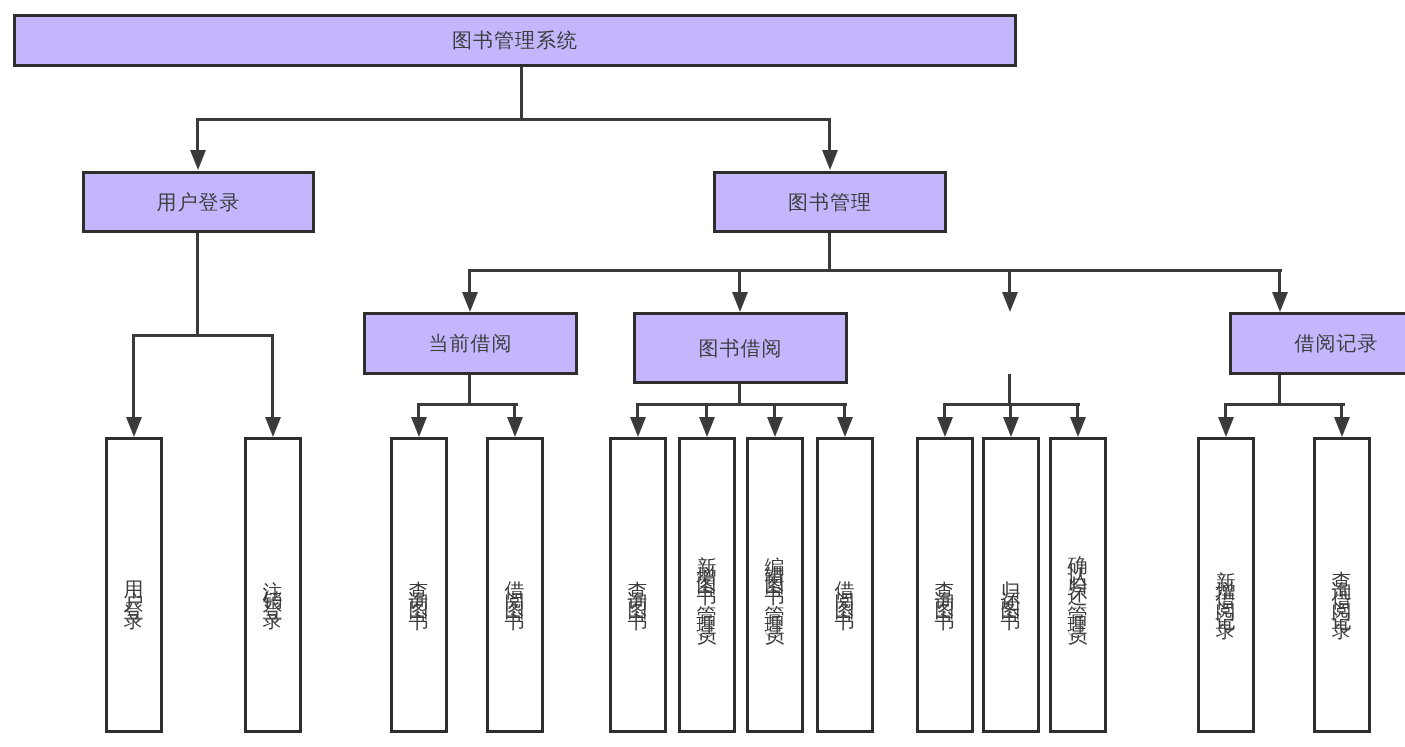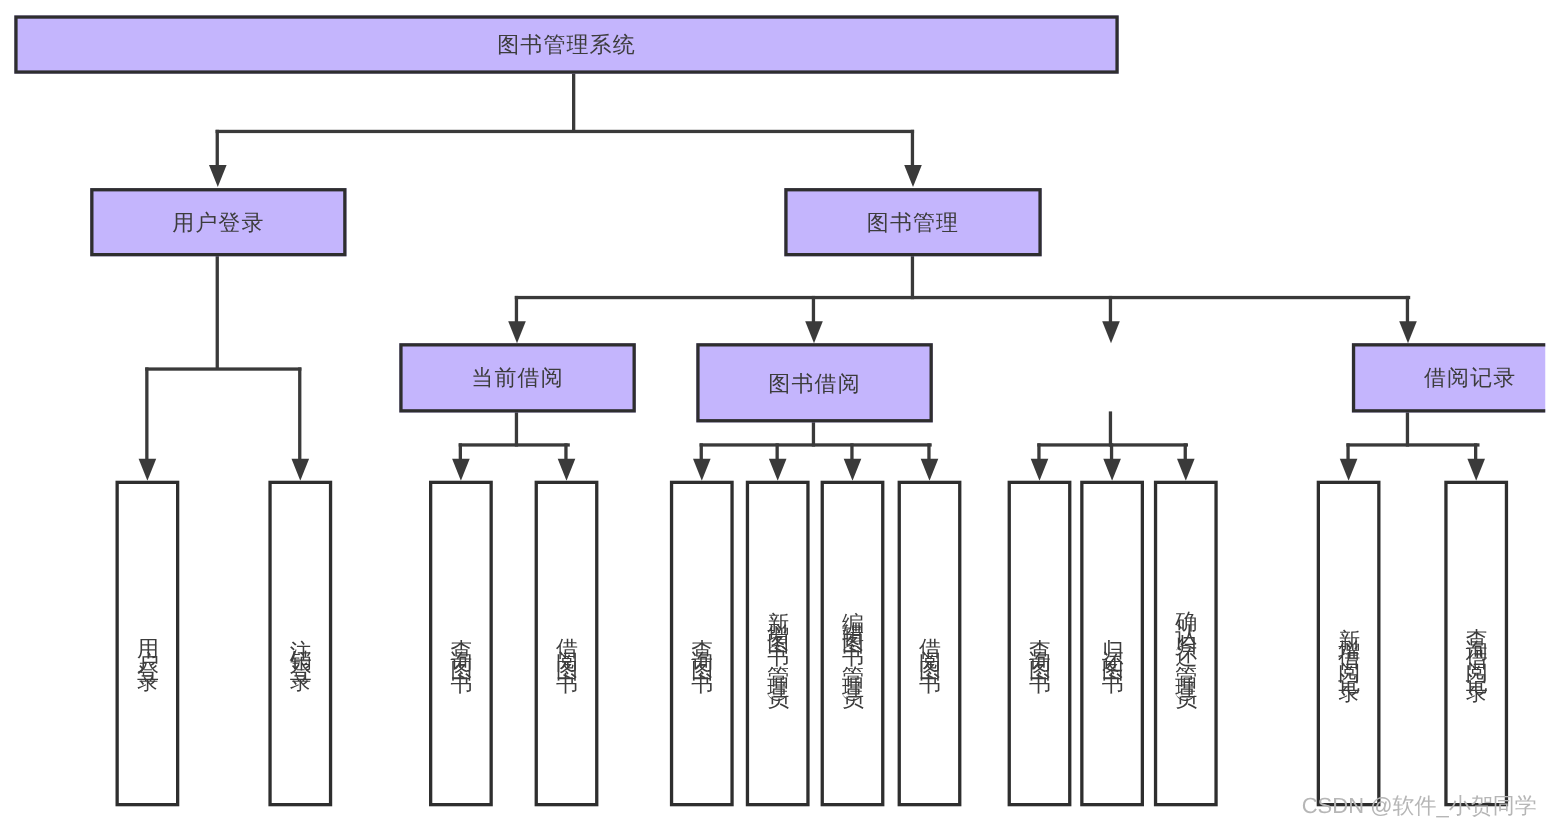--- a/index.html
+++ b/index.html
@@ -203,15 +203,14 @@
     <span class="vlabel">确认归还（管理员）</span>
   </div>
 
   <div class="vbox" style="left:1197px">
     <span class="vlabel">新增借阅记录</span>
   </div>
   <div class="vbox" style="left:1313px">
     <span class="vlabel">查询借阅记录</span>
   </div>
 
-  <div class="watermark">CSDN @软件_小贺同学</div>
 
 </div>
 
 </body></html>

